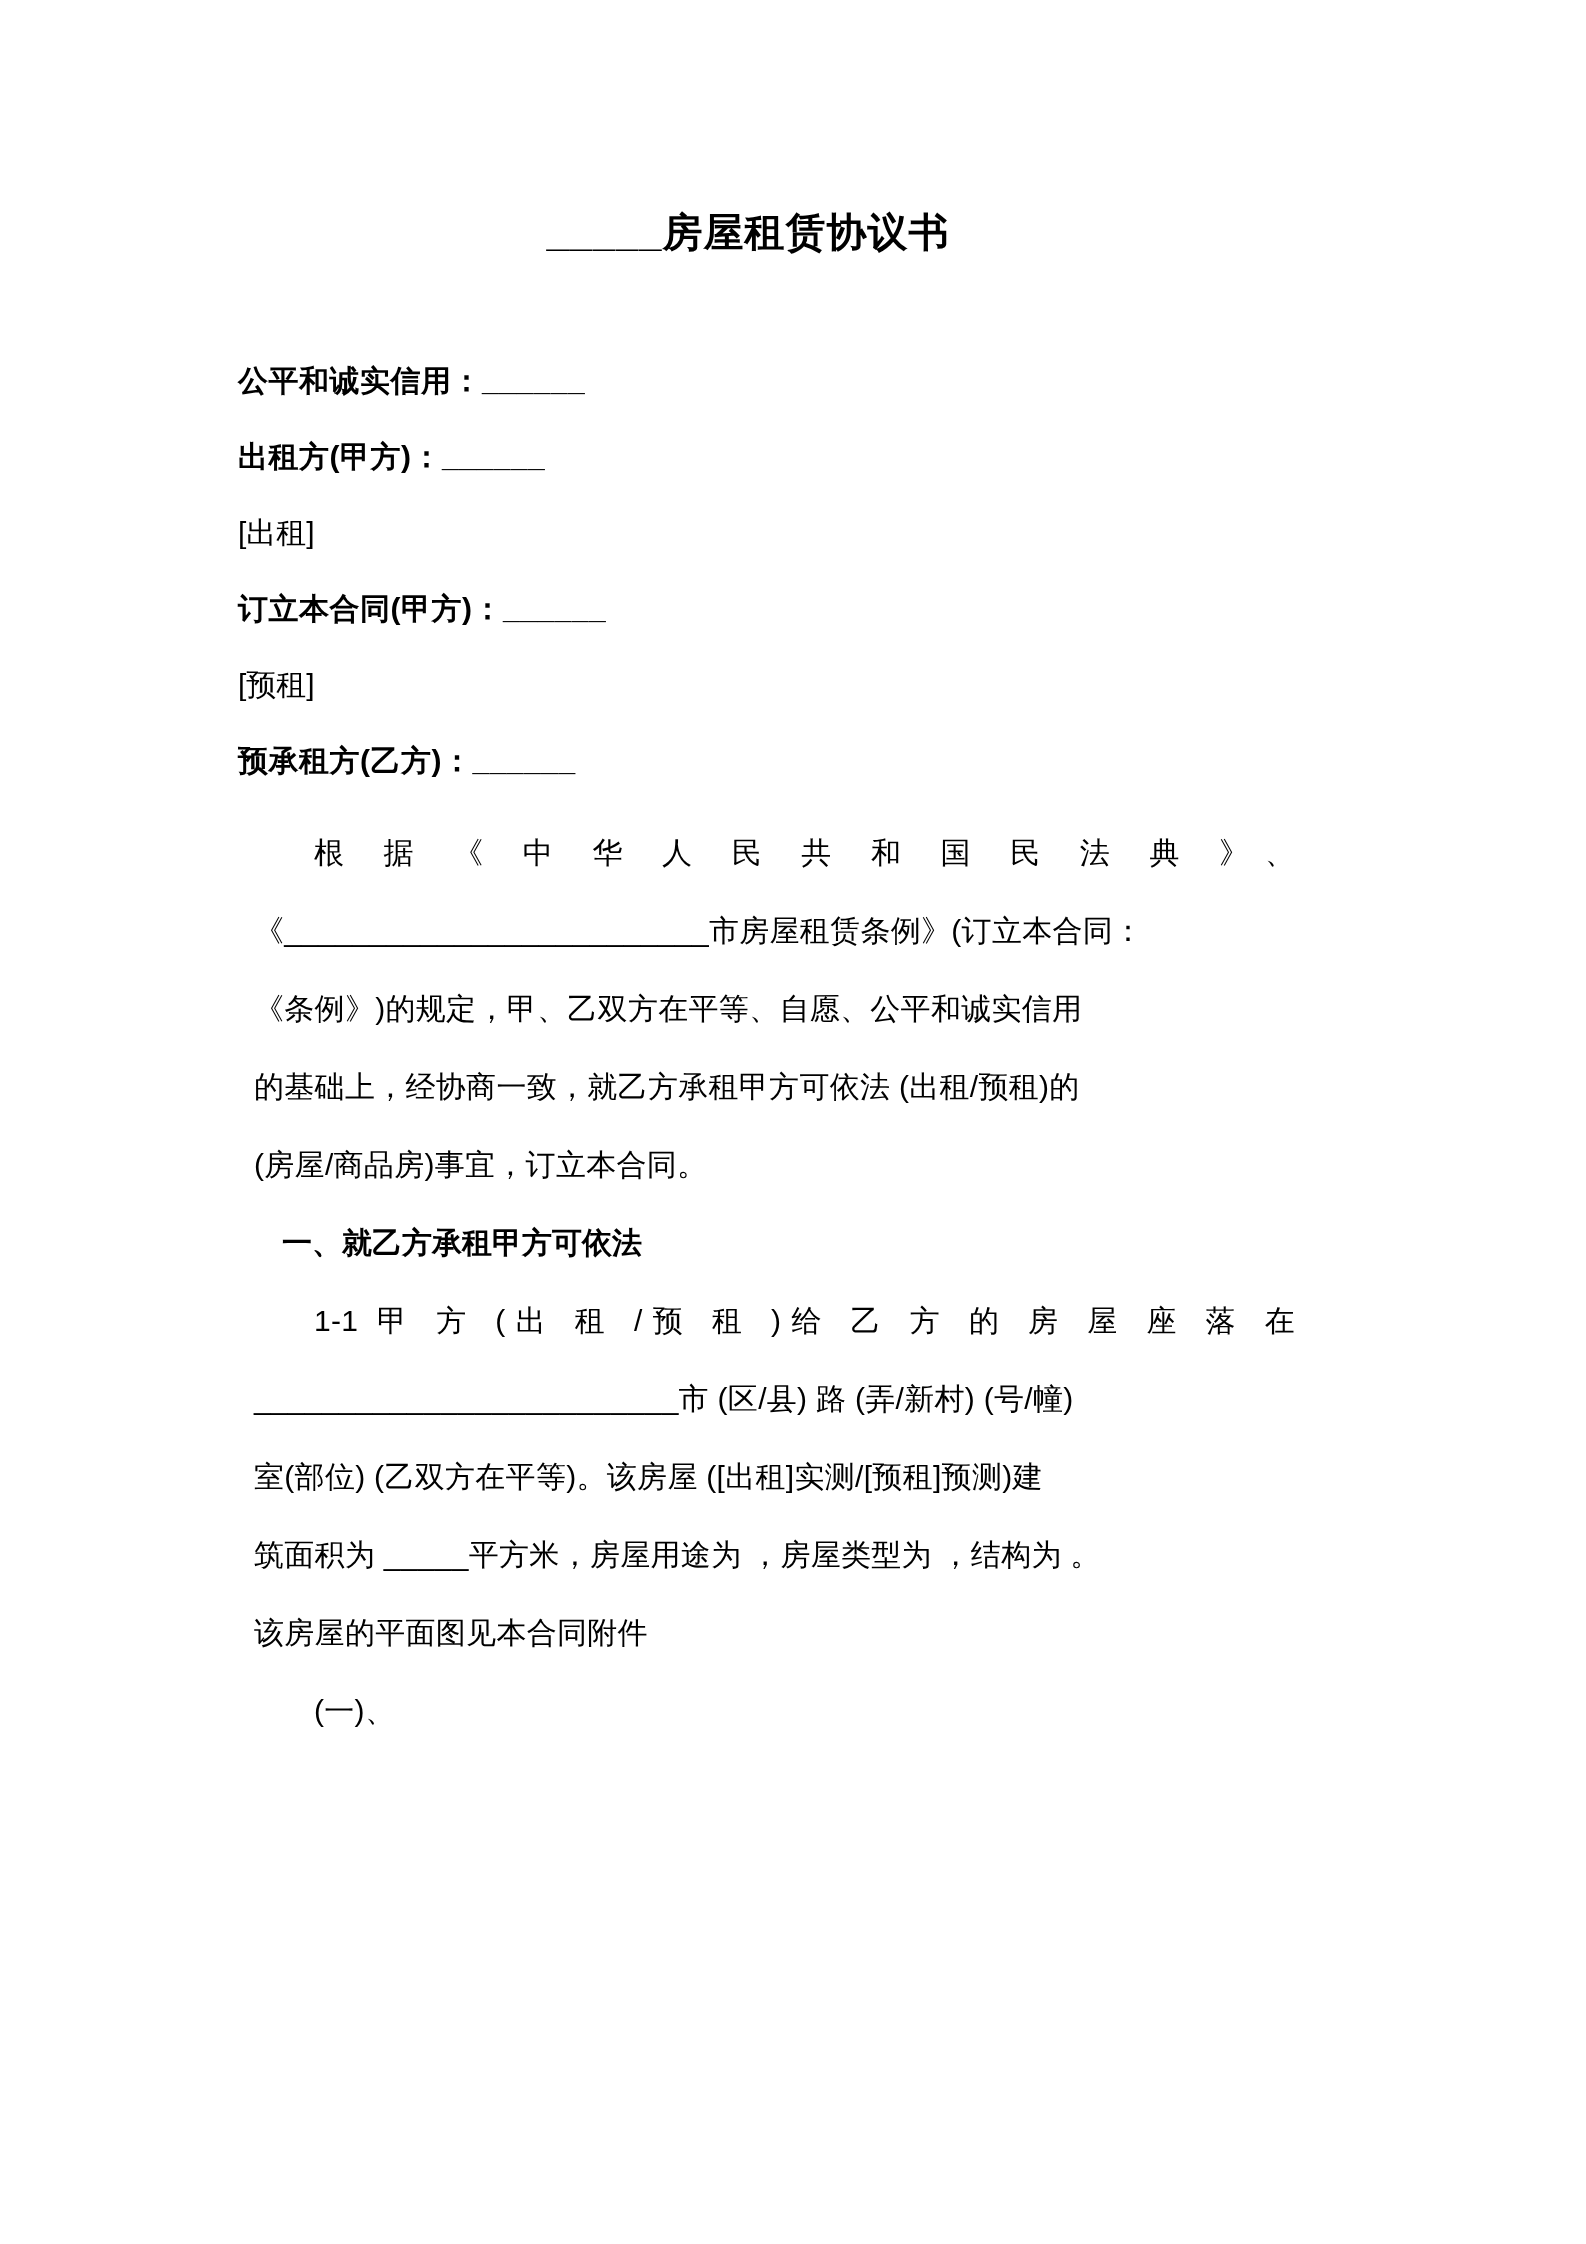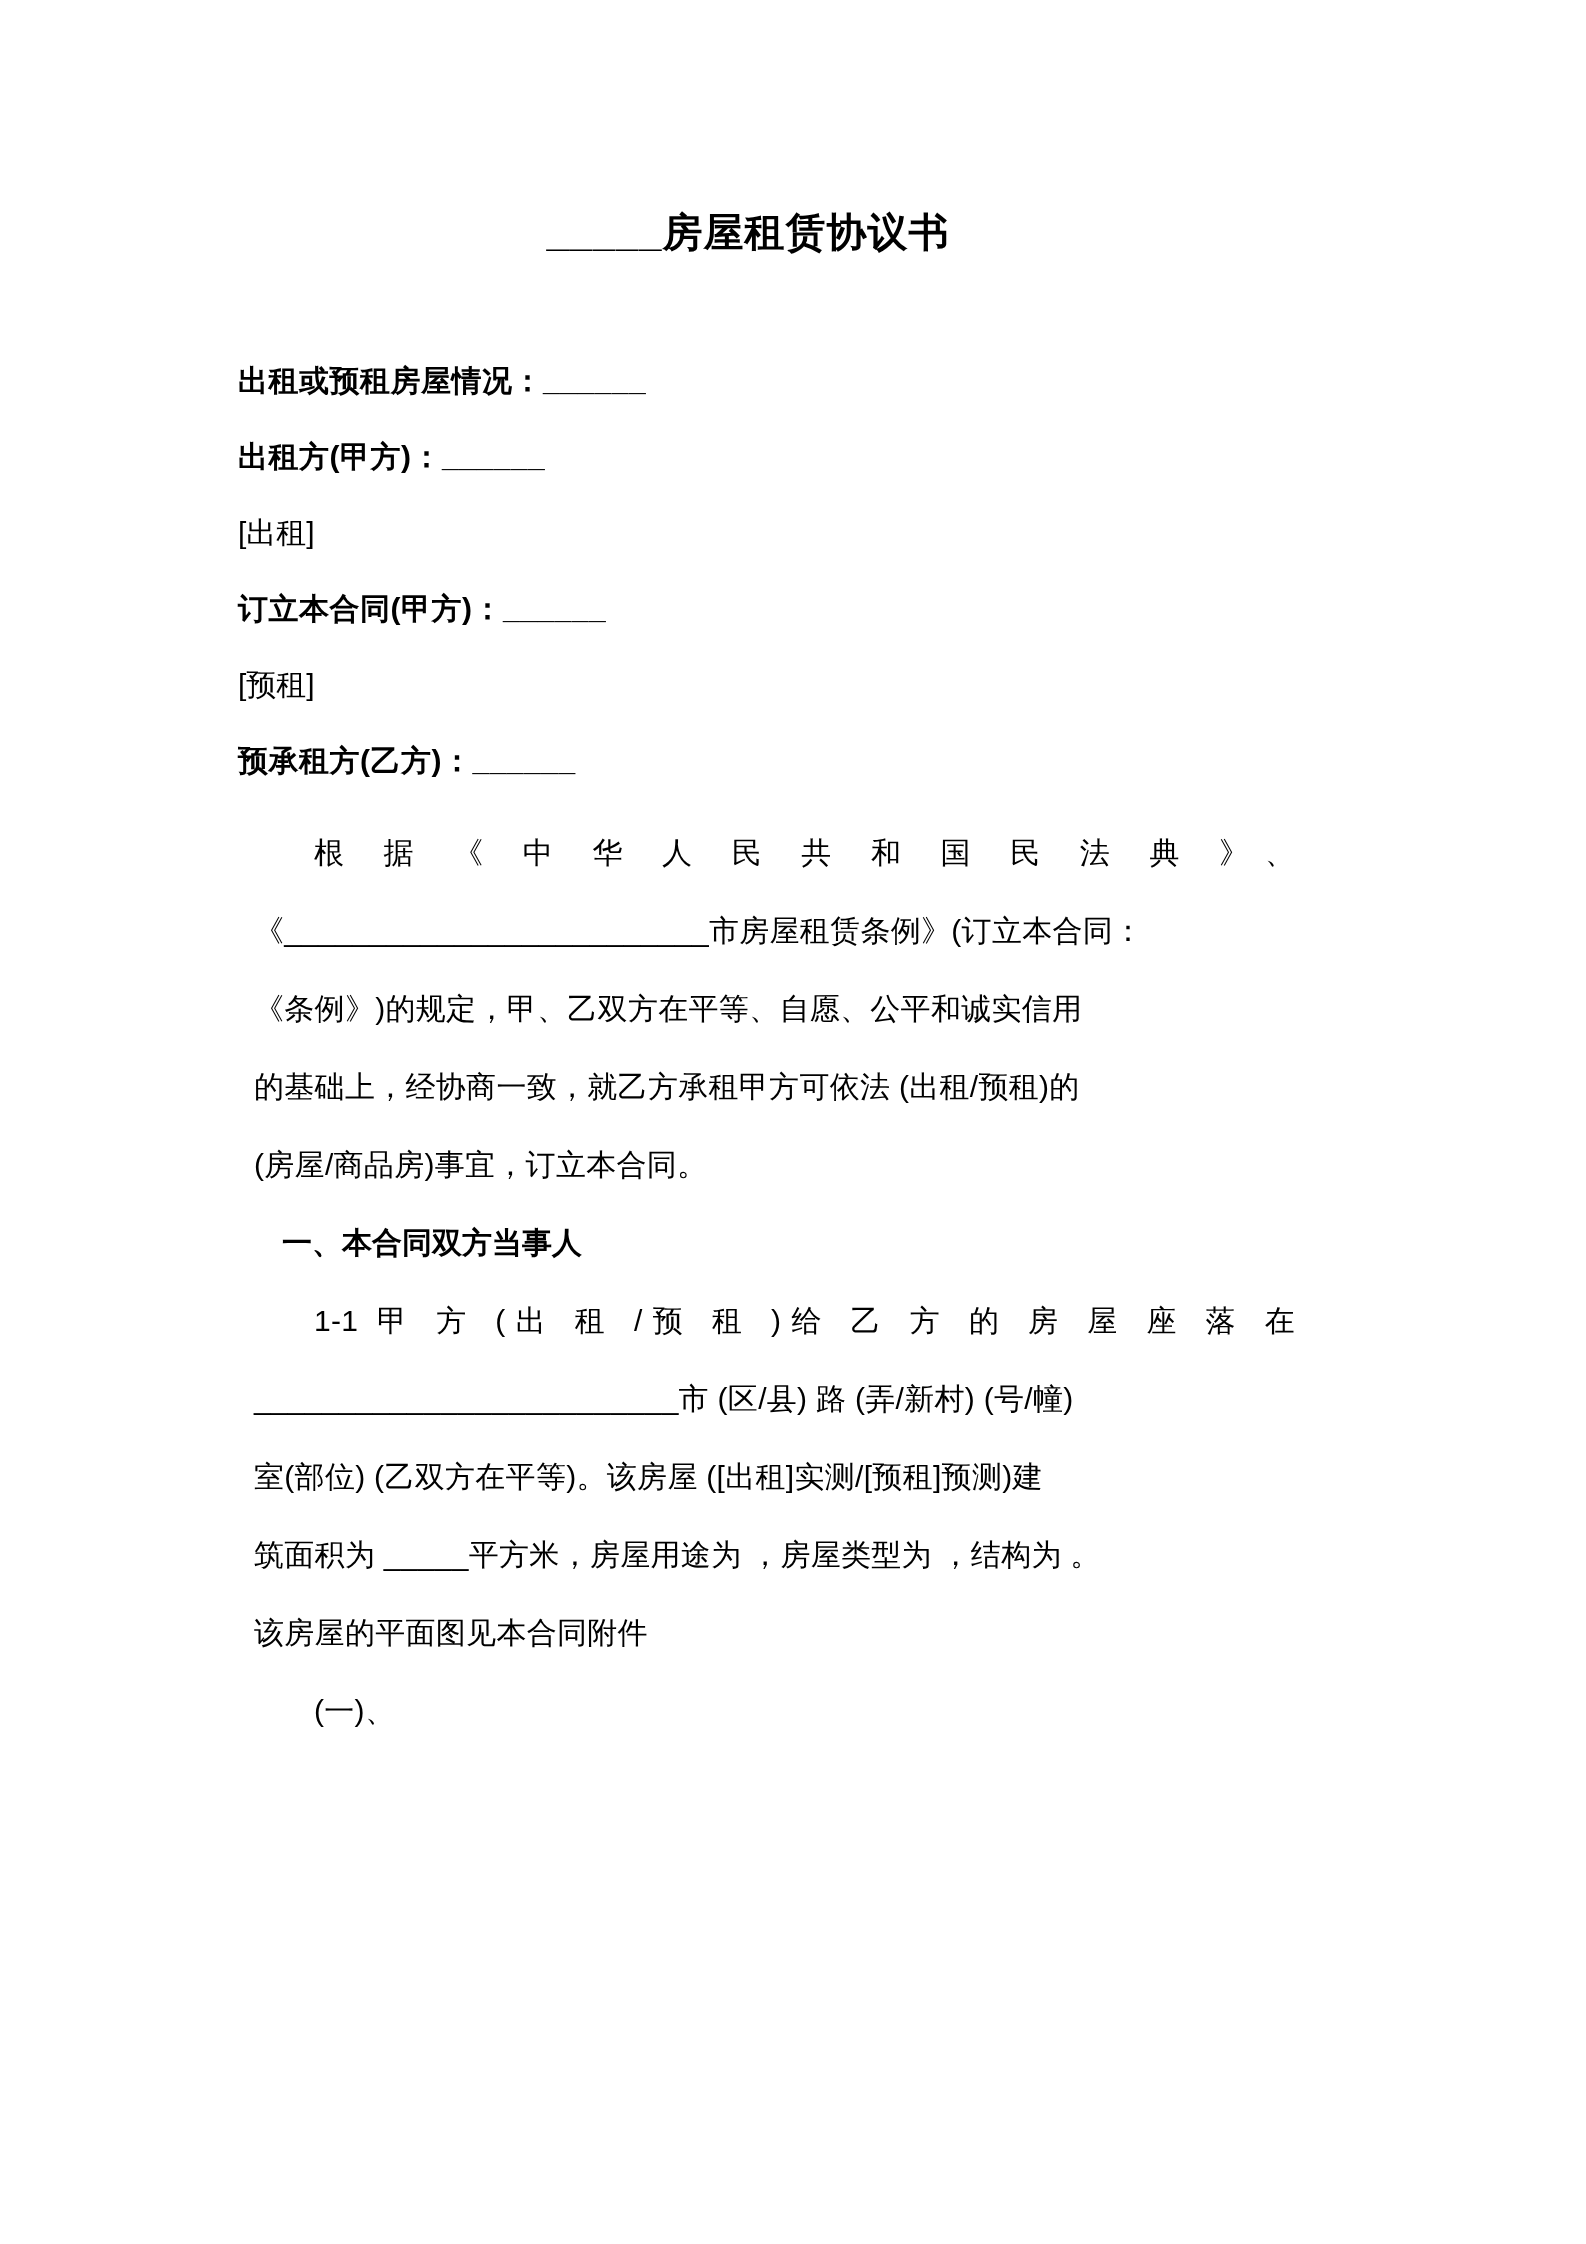--- a/index.html
+++ b/index.html
@@ -73,34 +73,34 @@
 </style>
 </head>
 <body>
 
 <div class="page">
 
   <h1 class="doc-title">_____房屋租赁协议书</h1>
 
   <div class="body-block">
 
-    <p class="party-line">出租或预租房屋情况：______</p>
+    <p class="party-line">公平和诚实信用：______</p>
     <p class="party-line">出租方(甲方)：______</p>
     <p class="party-line plain">[出租]</p>
     <p class="party-line">订立本合同(甲方)：______</p>
     <p class="party-line plain">[预租]</p>
     <p class="party-line">预承租方(乙方)：______</p>
 
     <p class="para indent full-just">根 据 《 中 华 人 民 共 和 国 民 法 典 》、</p>
     <p class="para">《_________________________市房屋租赁条例》(订立本合同：</p>
     <p class="para">《条例》)的规定，甲、乙双方在平等、自愿、公平和诚实信用</p>
     <p class="para">的基础上，经协商一致，就乙方承租甲方可依法 (出租/预租)的</p>
     <p class="para">(房屋/商品房)事宜，订立本合同。</p>
 
-    <p class="sec-head">一、本合同双方当事人</p>
+    <p class="sec-head">一、就乙方承租甲方可依法</p>
 
     <p class="para indent full-just">1-1  甲 方  (出 租 /预 租 )给 乙 方 的 房 屋 座 落 在</p>
     <p class="para">_________________________市 (区/县) 路 (弄/新村) (号/幢)</p>
     <p class="para">室(部位) (乙双方在平等)。该房屋 ([出租]实测/[预租]预测)建</p>
     <p class="para">筑面积为 _____平方米，房屋用途为 ，房屋类型为 ，结构为 。</p>
     <p class="para">该房屋的平面图见本合同附件</p>
 
     <p class="para indent">(一)、</p>
 
   </div>

